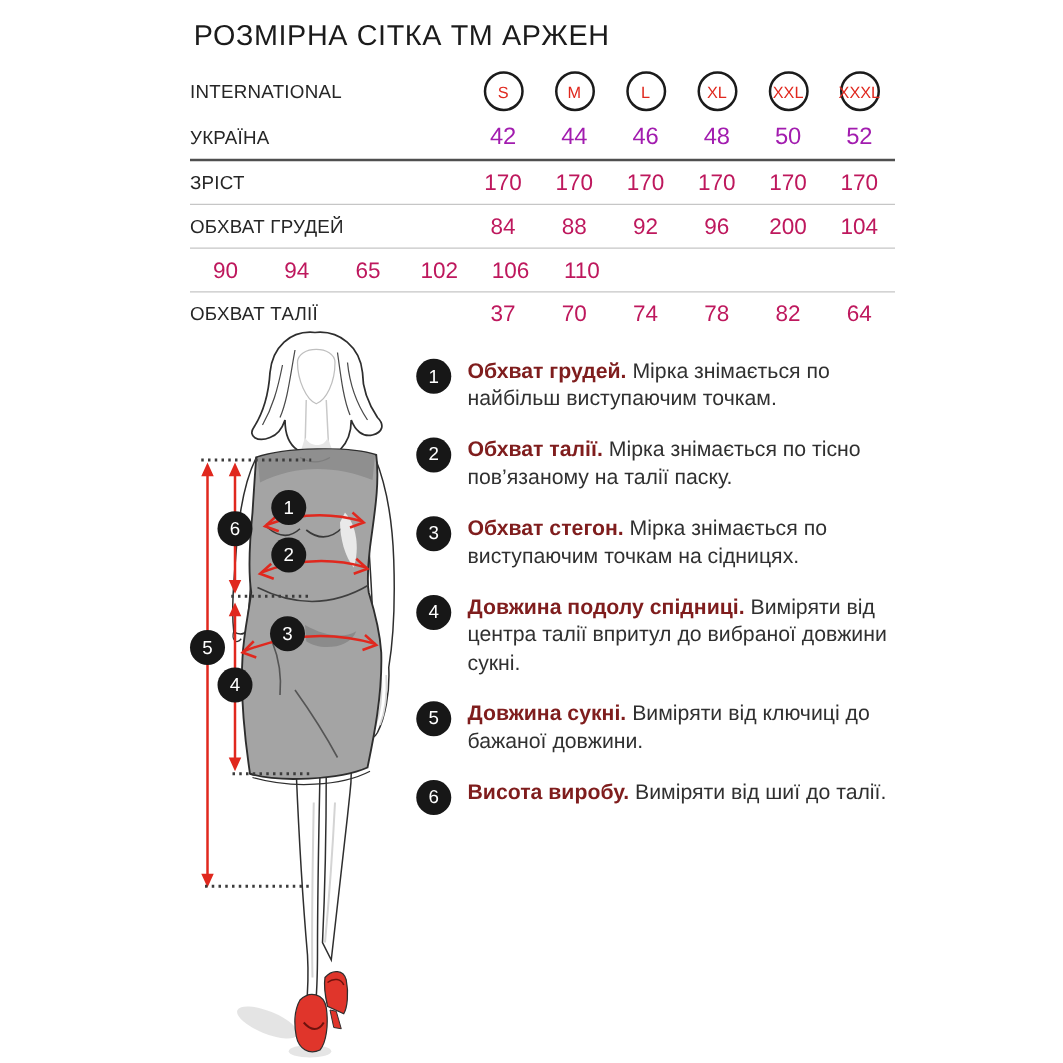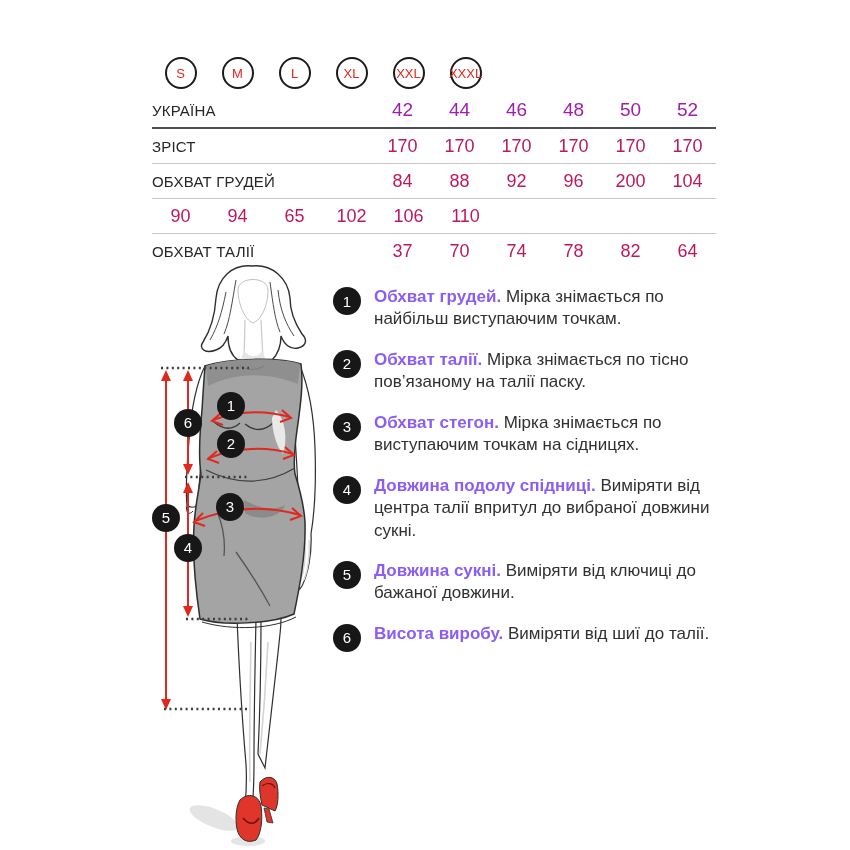--- a/index.html
+++ b/index.html
@@ -25,32 +25,34 @@
                width:28px;height:28px;border:2px solid #1b1b1b;border-radius:50%;
                color:#e0281e;font-size:13px;font-weight:400;white-space:nowrap;overflow:visible;}
 
   
   .measure-list{position:absolute;left:333px;top:286px;width:392px;}
   .m-item{display:flex;margin-bottom:18px;}
   .m-num{flex:none;width:28px;height:28px;border-radius:50%;background:#171717;color:#fff;
          display:flex;align-items:center;justify-content:center;font-size:15px;
          margin-right:13px;margin-top:1px;}
   .m-text{font-size:17px;line-height:1.32;color:#303030;}
-  .m-text b{color:#8b5cf6;font-weight:700;}
+  .m-text b{color:#7f1d1d;font-weight:700;}
 
   
   .figure-wrap{position:absolute;left:148px;top:262px;width:192px;height:588px;}
 </style>
 </head>
 <body>
 <div id="app">
 
+  <div class="page-title">РОЗМІРНА СІТКА ТМ АРЖЕН</div>
 
   <div class="size-table">
       <div class="t-row row-int">
+        <div class="t-label">INTERNATIONAL</div>
         <div class="t-cell"><span class="size-circle">S</span></div>
         <div class="t-cell"><span class="size-circle">M</span></div>
         <div class="t-cell"><span class="size-circle">L</span></div>
         <div class="t-cell"><span class="size-circle">XL</span></div>
         <div class="t-cell"><span class="size-circle">XXL</span></div>
         <div class="t-cell"><span class="size-circle">XXXL</span></div>
       </div>
       <div class="t-row row-ukr">
         <div class="t-label">УКРАЇНА</div>
         <div class="t-cell">42</div>

